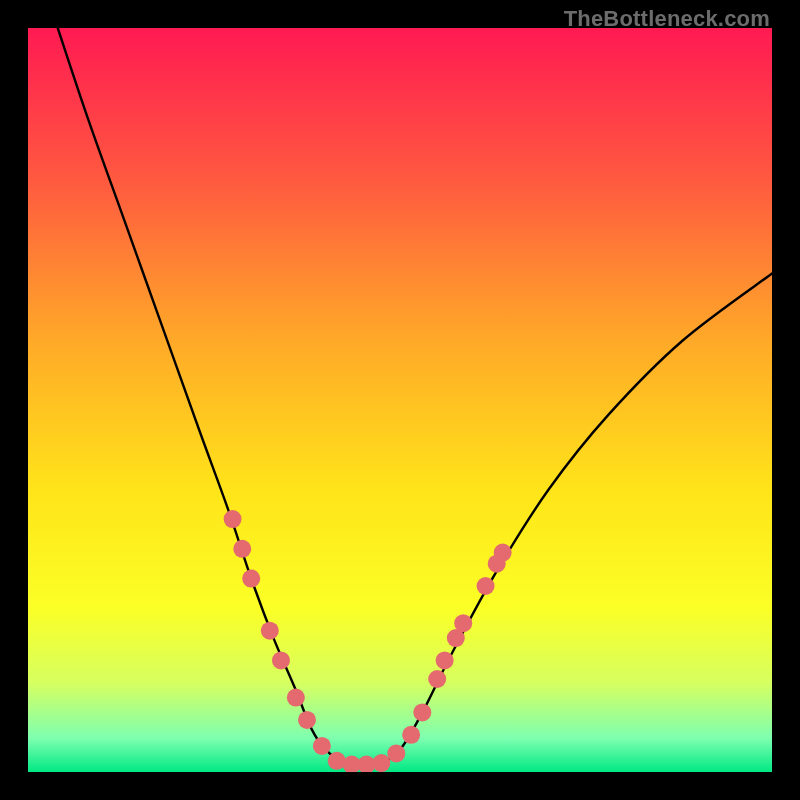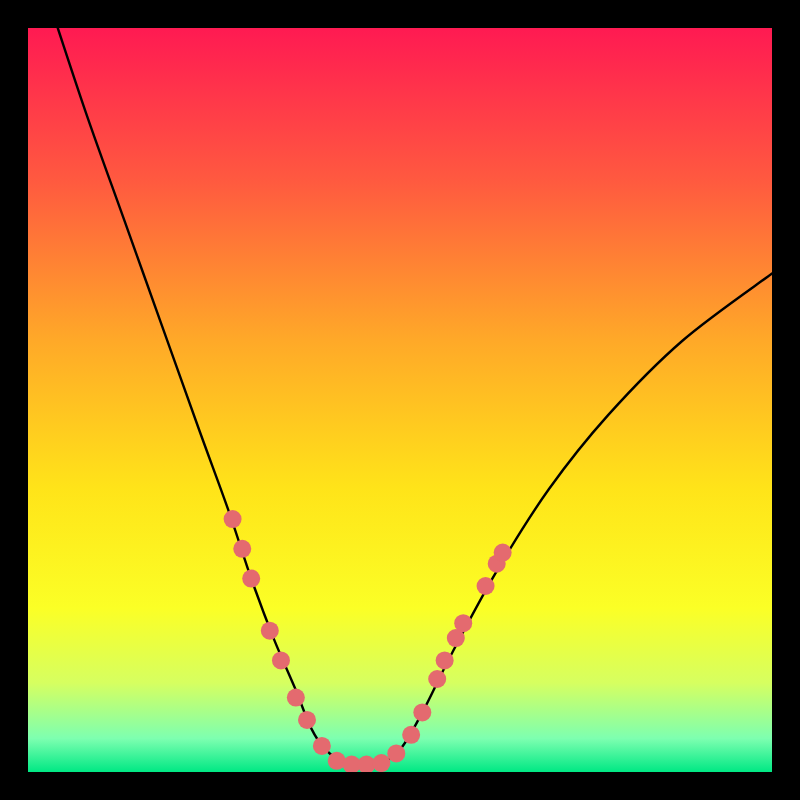--- a/index.html
+++ b/index.html
@@ -88,13 +88,14 @@
           <circle cx="416.64" cy="632.40" r="9" fill="#e46a6f"></circle>
           <circle cx="427.80" cy="610.08" r="9" fill="#e46a6f"></circle>
           <circle cx="435.24" cy="595.20" r="9" fill="#e46a6f"></circle>
           <circle cx="457.56" cy="558.00" r="9" fill="#e46a6f"></circle>
           <circle cx="468.72" cy="535.68" r="9" fill="#e46a6f"></circle>
           <circle cx="474.67" cy="524.52" r="9" fill="#e46a6f"></circle>
         </g>
     </svg>
   </div>
 
+  <div class="watermark">TheBottleneck.com</div>
 </div>
 
 </body></html>

